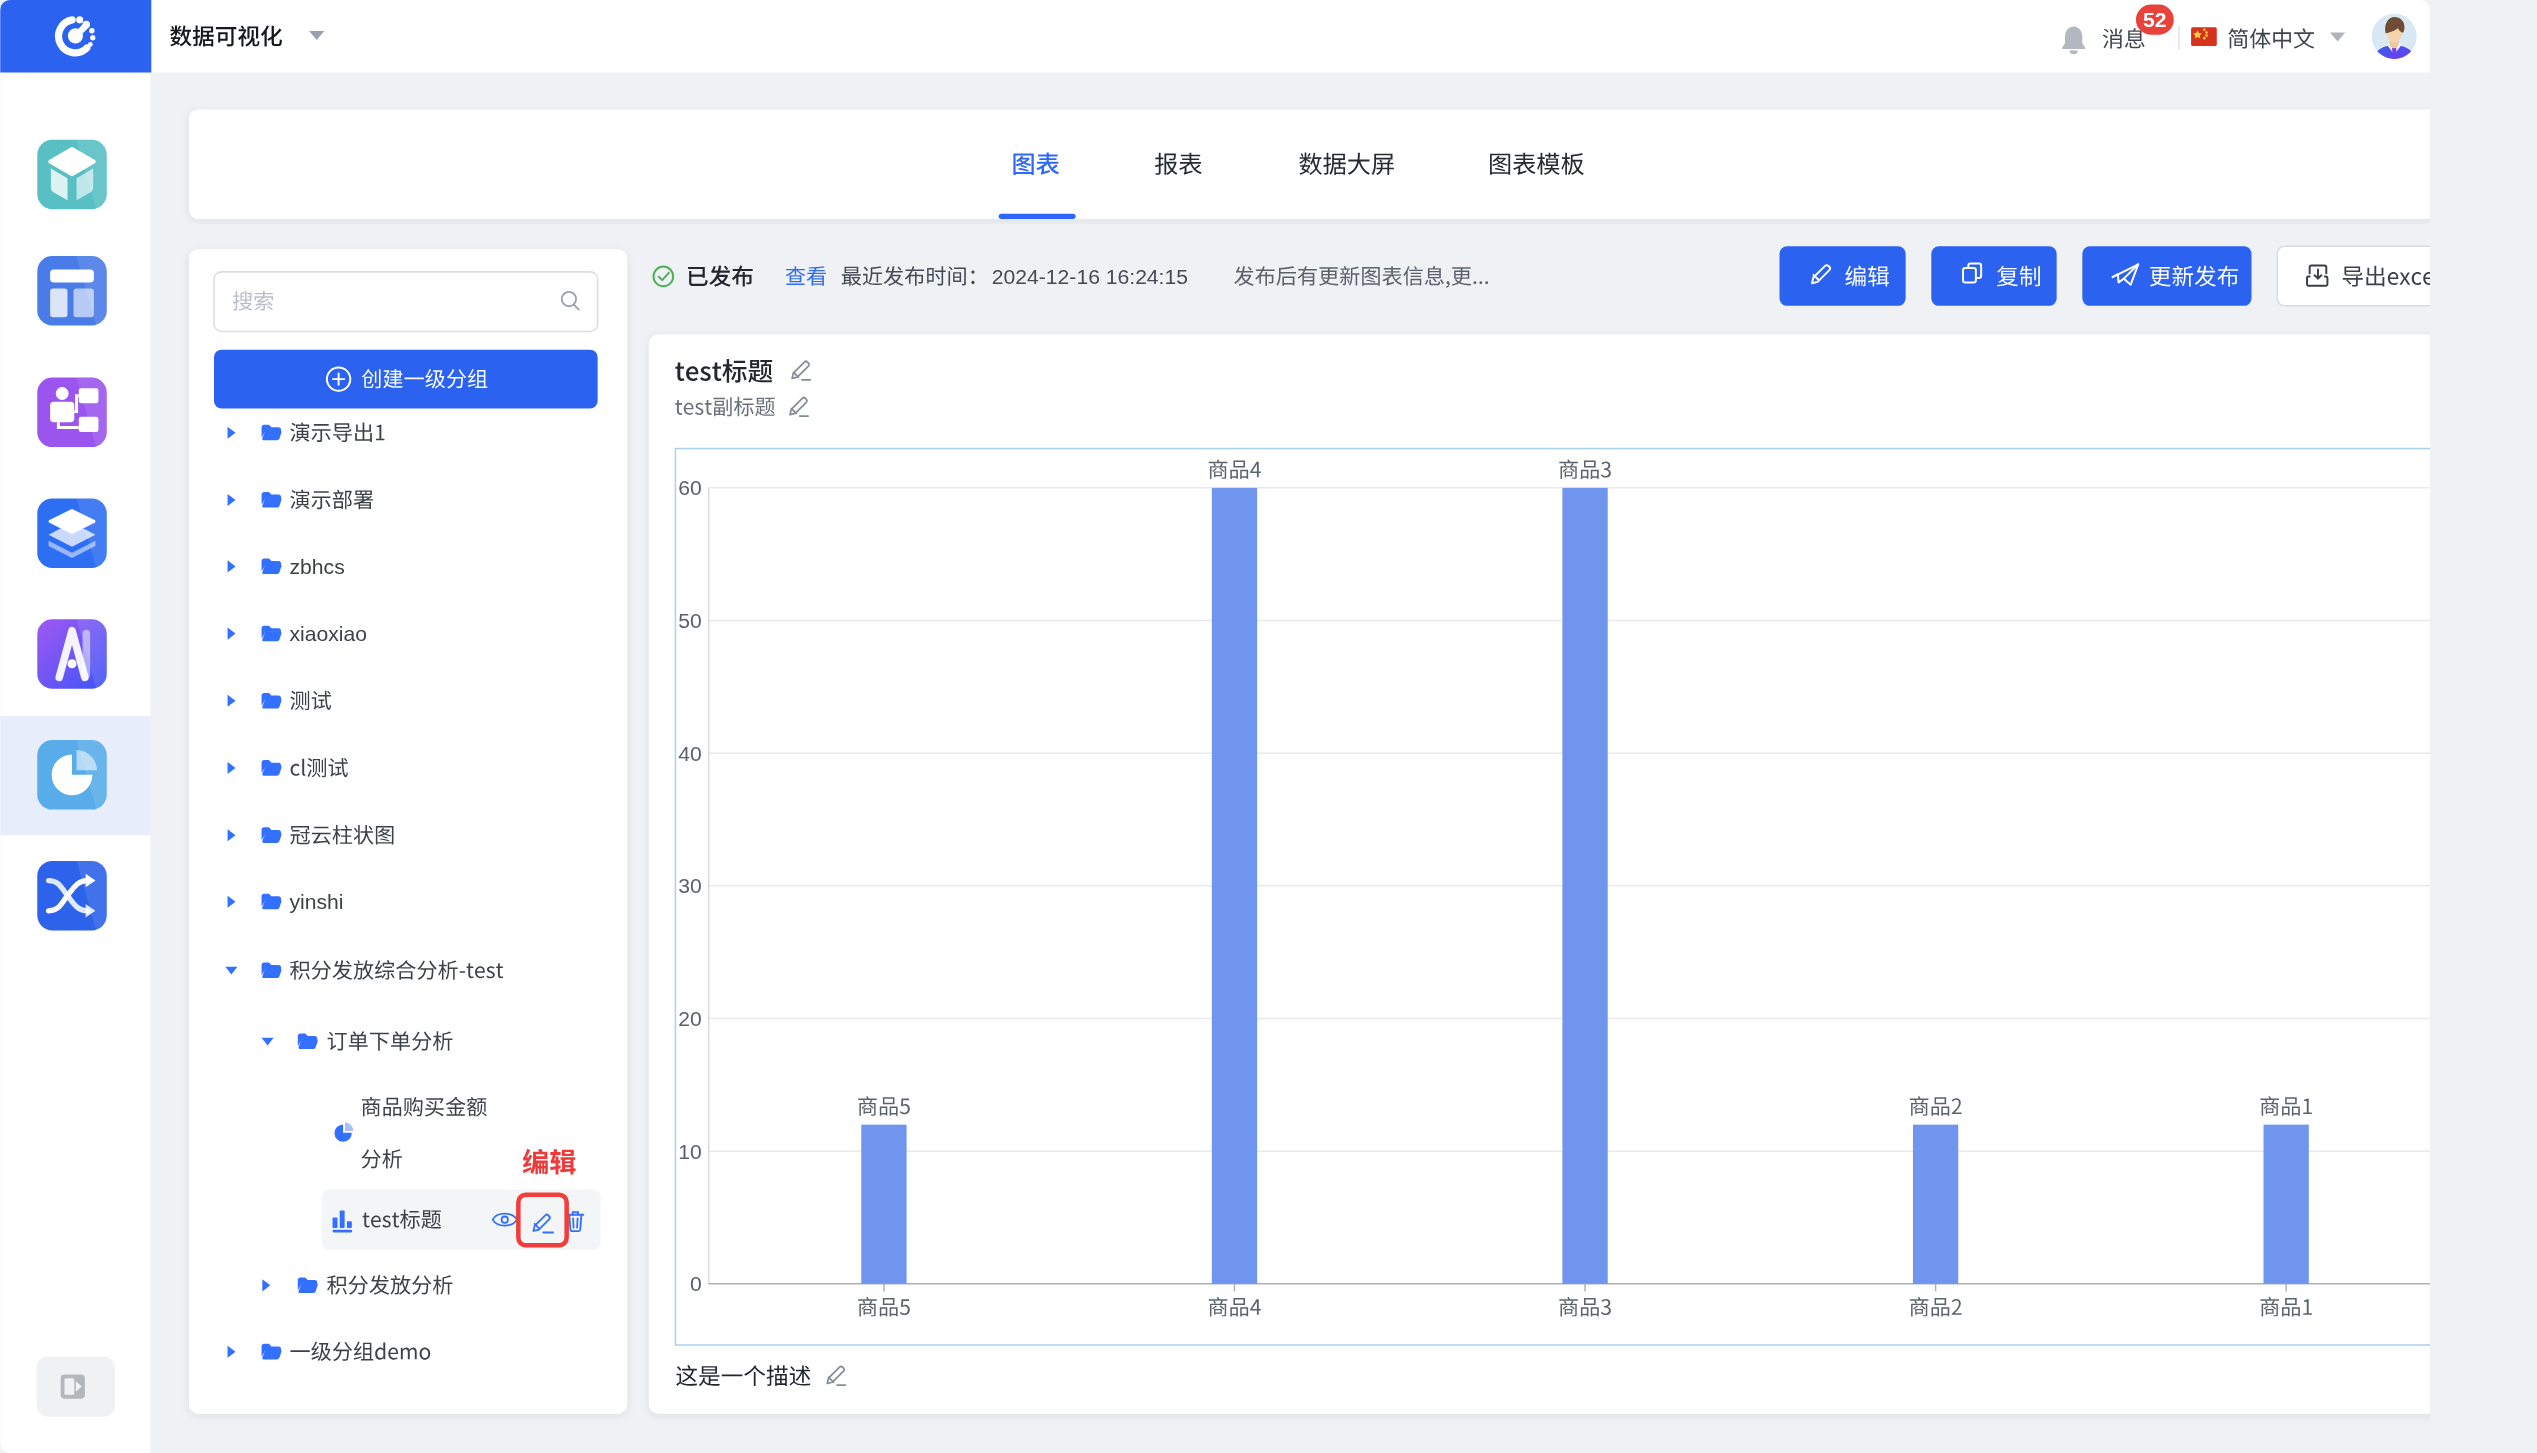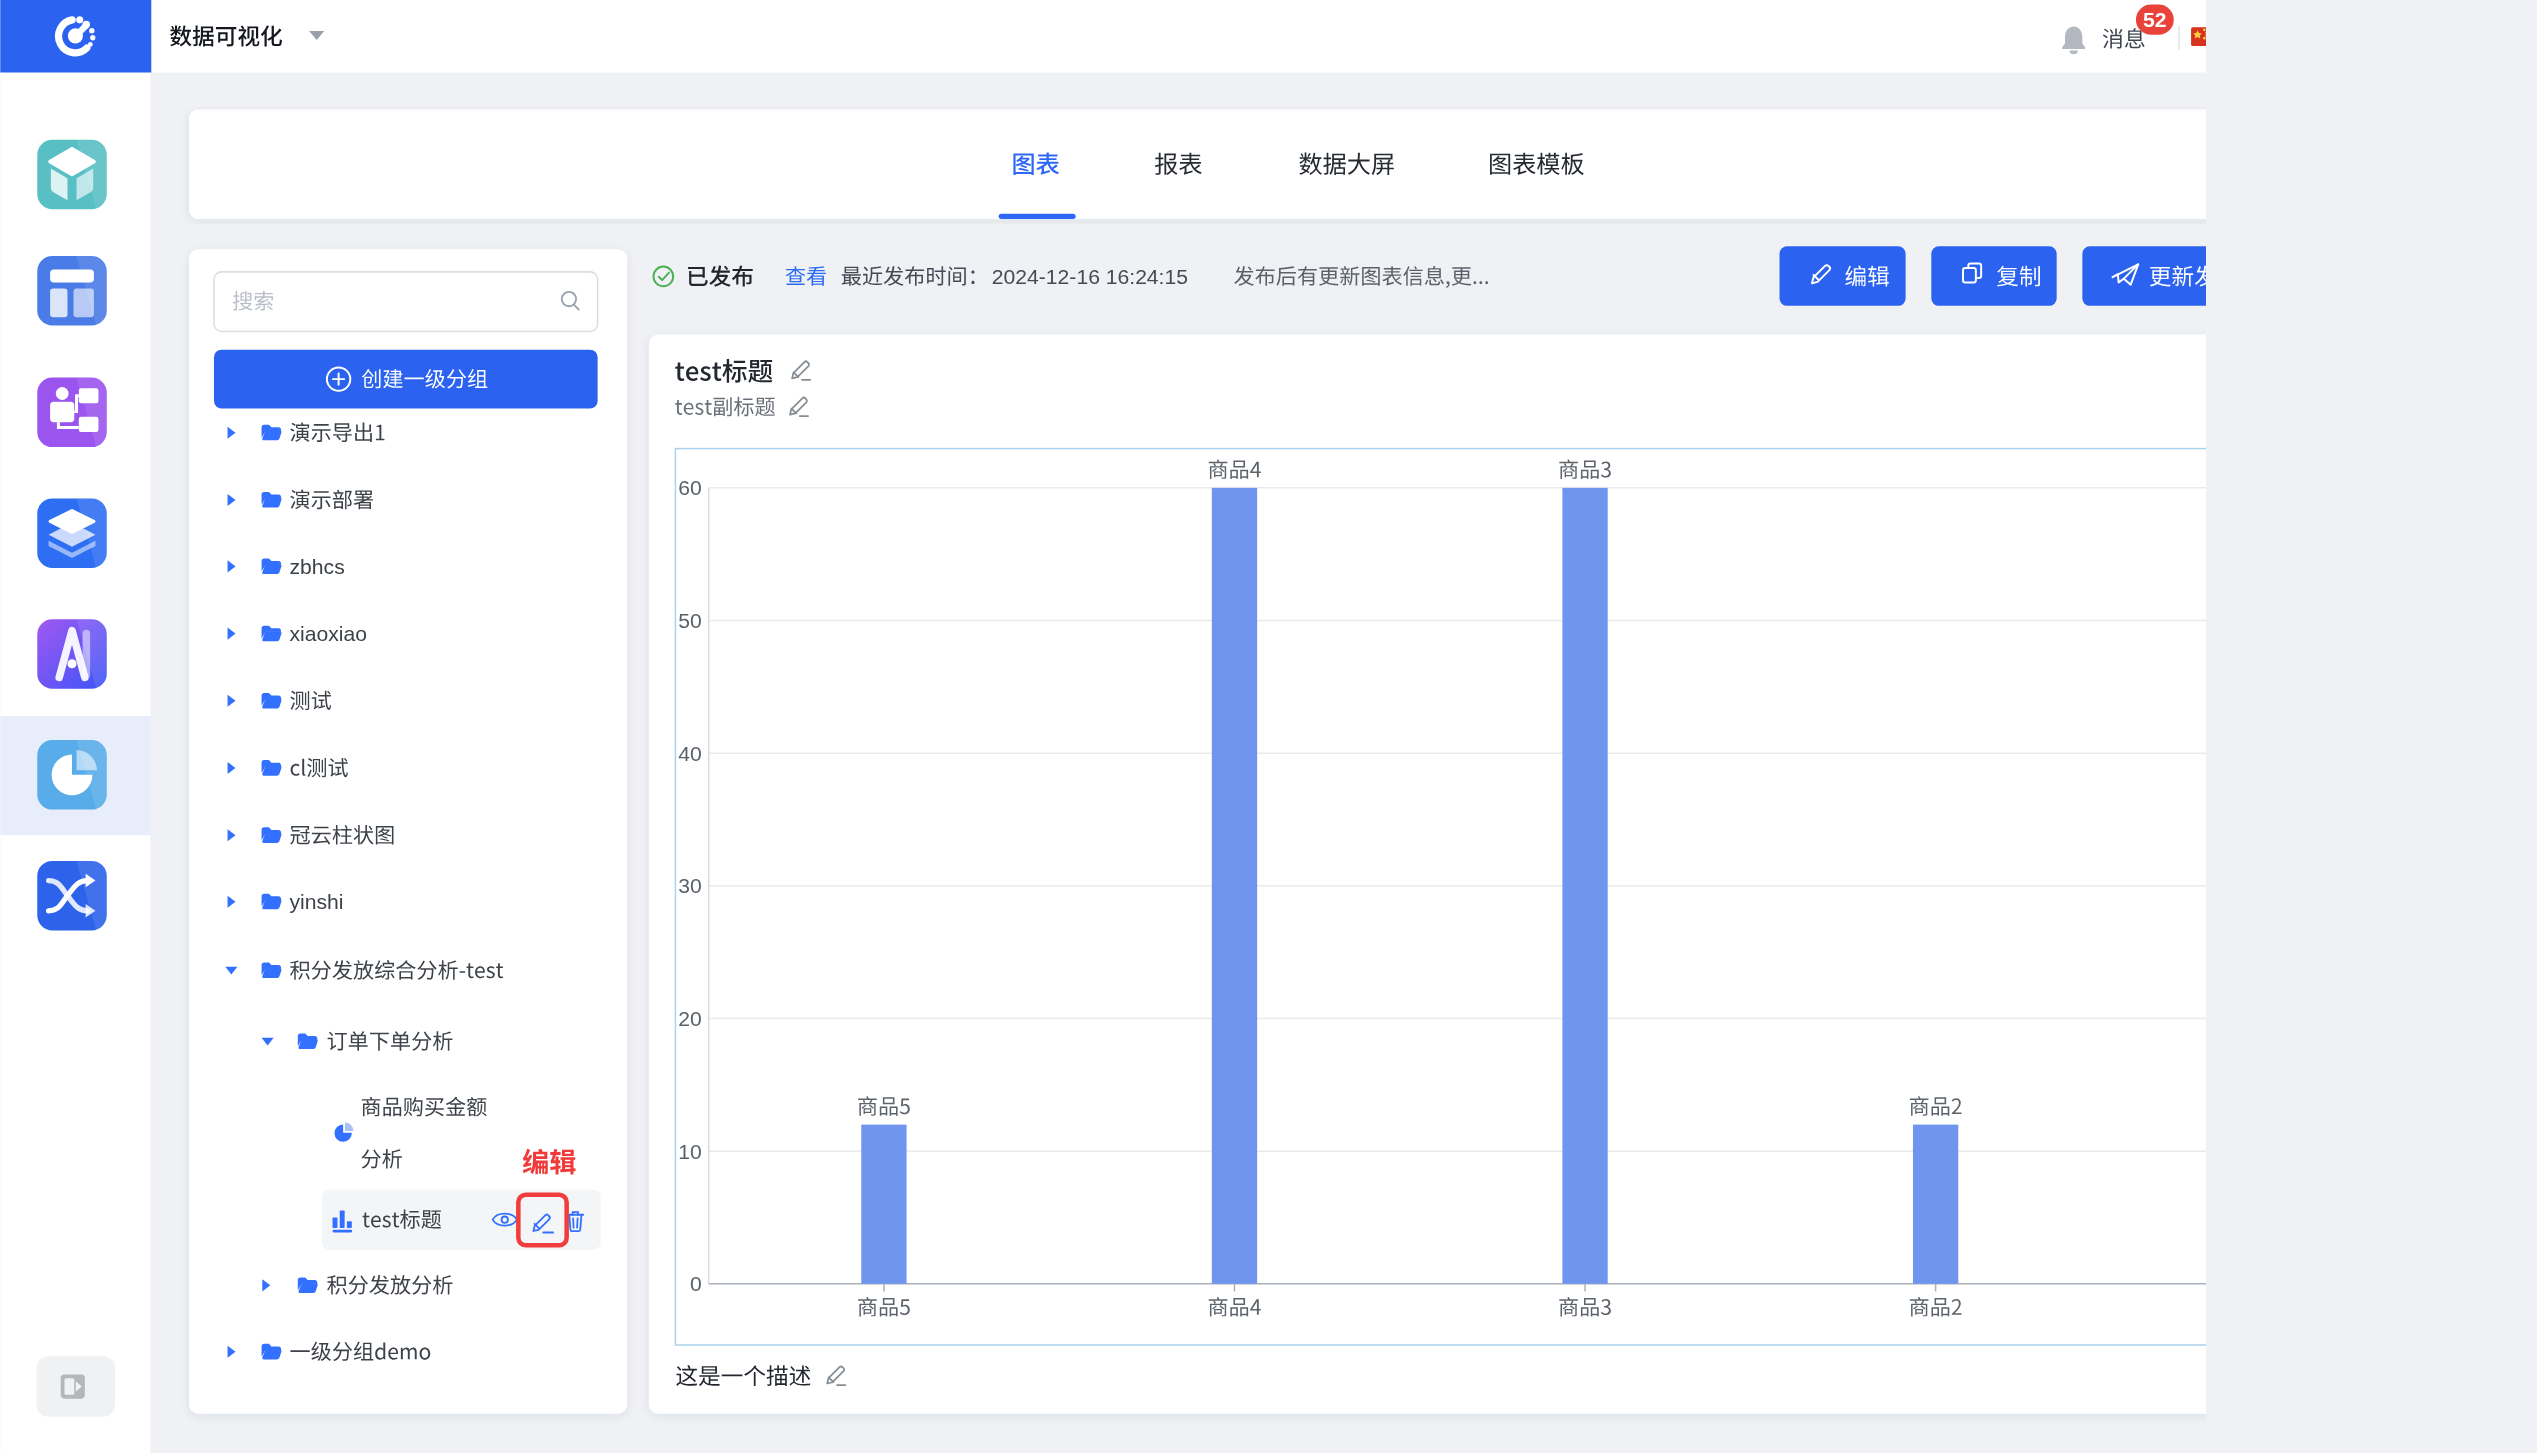--- a/index.html
+++ b/index.html
@@ -1,12 +1,12 @@
 <!DOCTYPE html>
-<html style="font-size:12px"><head><meta charset="utf-8"><style>html,body{margin:0;padding:0;background:#eff1f5;font-family:"Liberation Sans",sans-serif;}#page{position:relative;width:2206px;height:1453px;overflow:hidden;}svg{position:absolute;left:0;top:0;display:block;}</style></head><body>
+<html style="font-size:12px"><head><meta charset="utf-8"><style>html,body{margin:0;padding:0;background:#eff1f5;font-family:"Liberation Sans",sans-serif;}#page{position:relative;width:2430px;height:1453px;overflow:hidden;border-radius:10px;}svg{position:absolute;left:0;top:0;display:block;}</style></head><body>
 <div id="page">
     <svg width="2538" height="1453" viewBox="0 0 3360 1924">
       <rect x="0.0" y="0.0" width="3360.0" height="1924.0" rx="0.0" fill="#eff1f5"></rect>
       <rect x="0.0" y="0.0" width="3360.0" height="96.0" rx="0.0" fill="#ffffff"></rect>
       <rect x="0.0" y="96.0" width="200.0" height="1828.0" rx="0.0" fill="#ffffff"></rect>
       <rect x="199.0" y="96.0" width="2.0" height="1828.0" rx="0.0" fill="#edeff2"></rect>
       <rect x="0.0" y="948.0" width="199.0" height="158.0" rx="0.0" fill="#e8edfb"></rect>
       <rect x="0.0" y="0.0" width="200.0" height="96.0" rx="0.0" fill="#2b62f0"></rect>
       <g fill="#ffffff">
         <path d="M114.6,63.6 A22,22 0 1 1 95.2,26.3" fill="none" stroke="#ffffff" stroke-width="9.5" stroke-linecap="round"></path>

